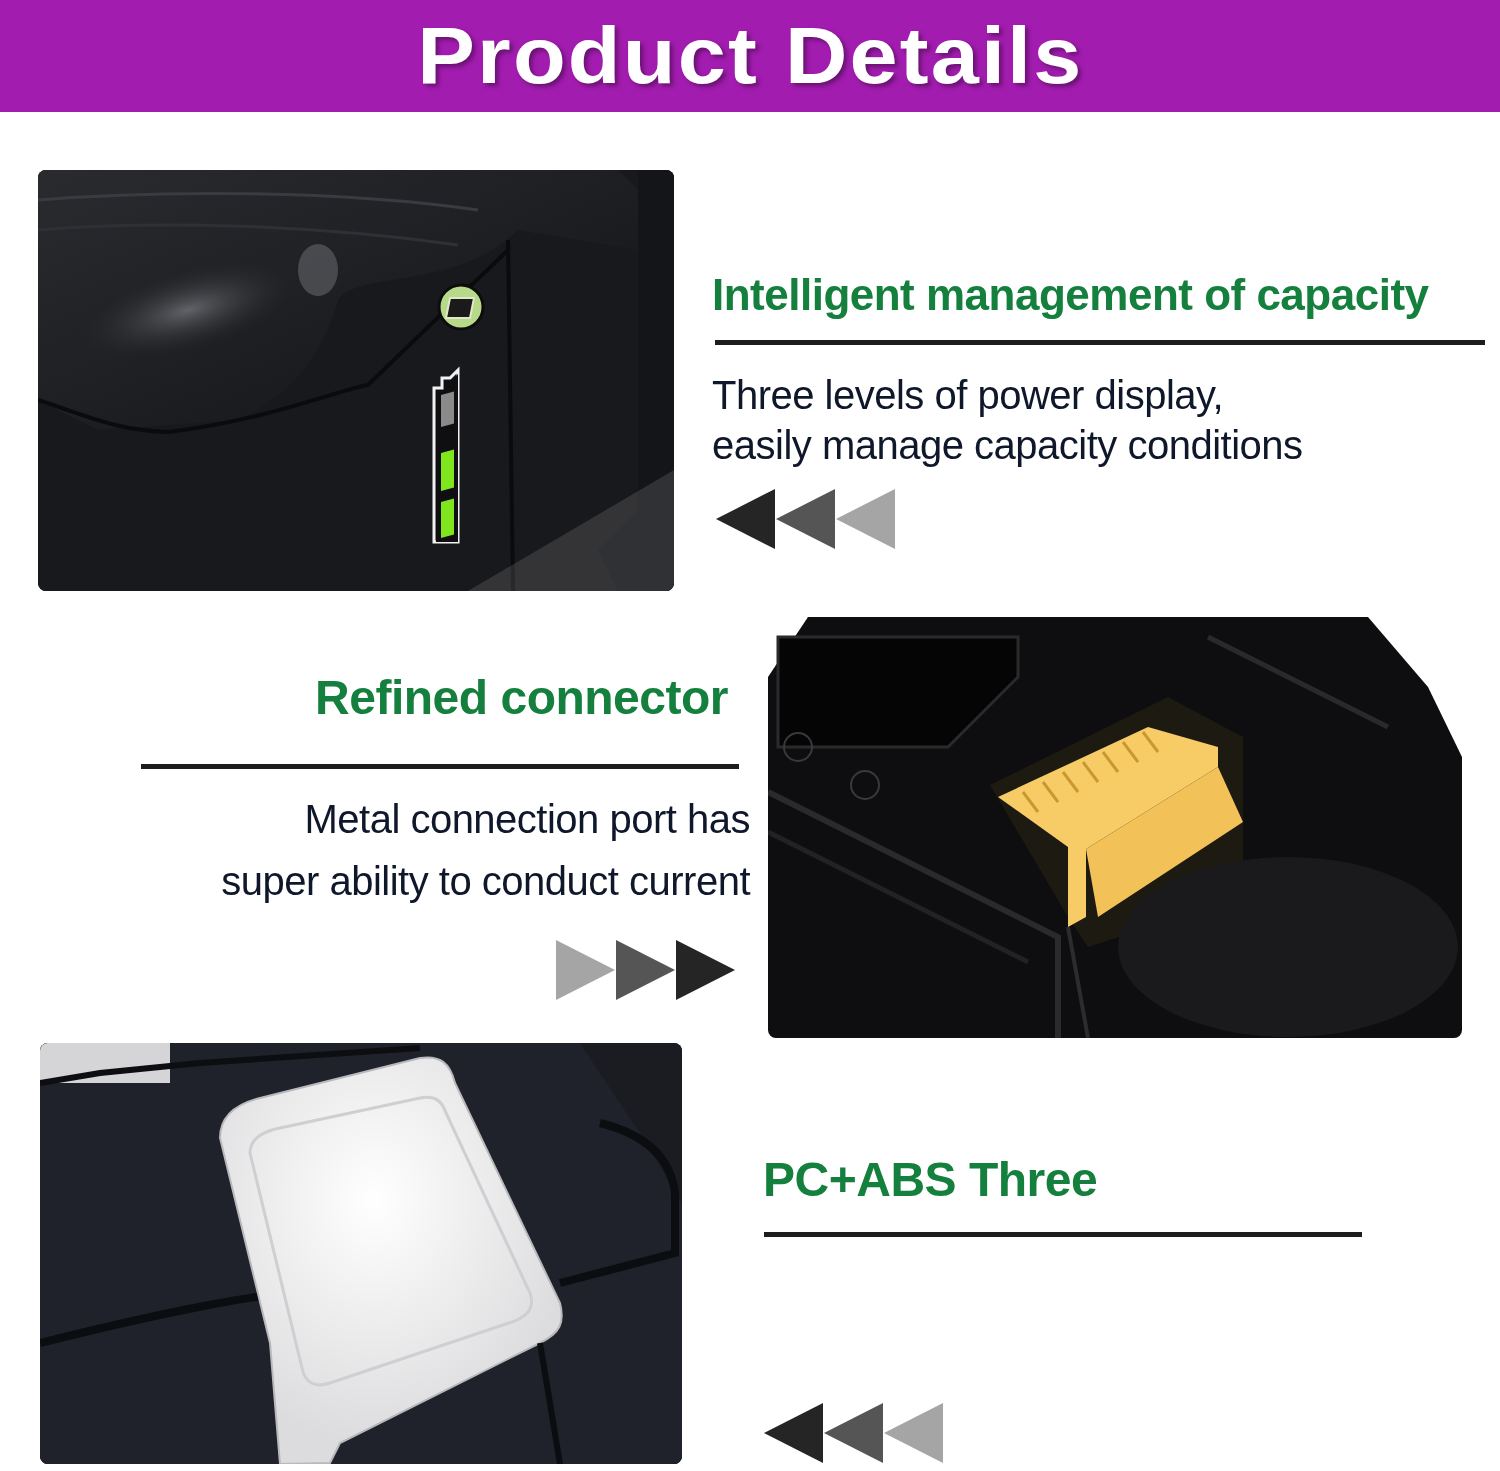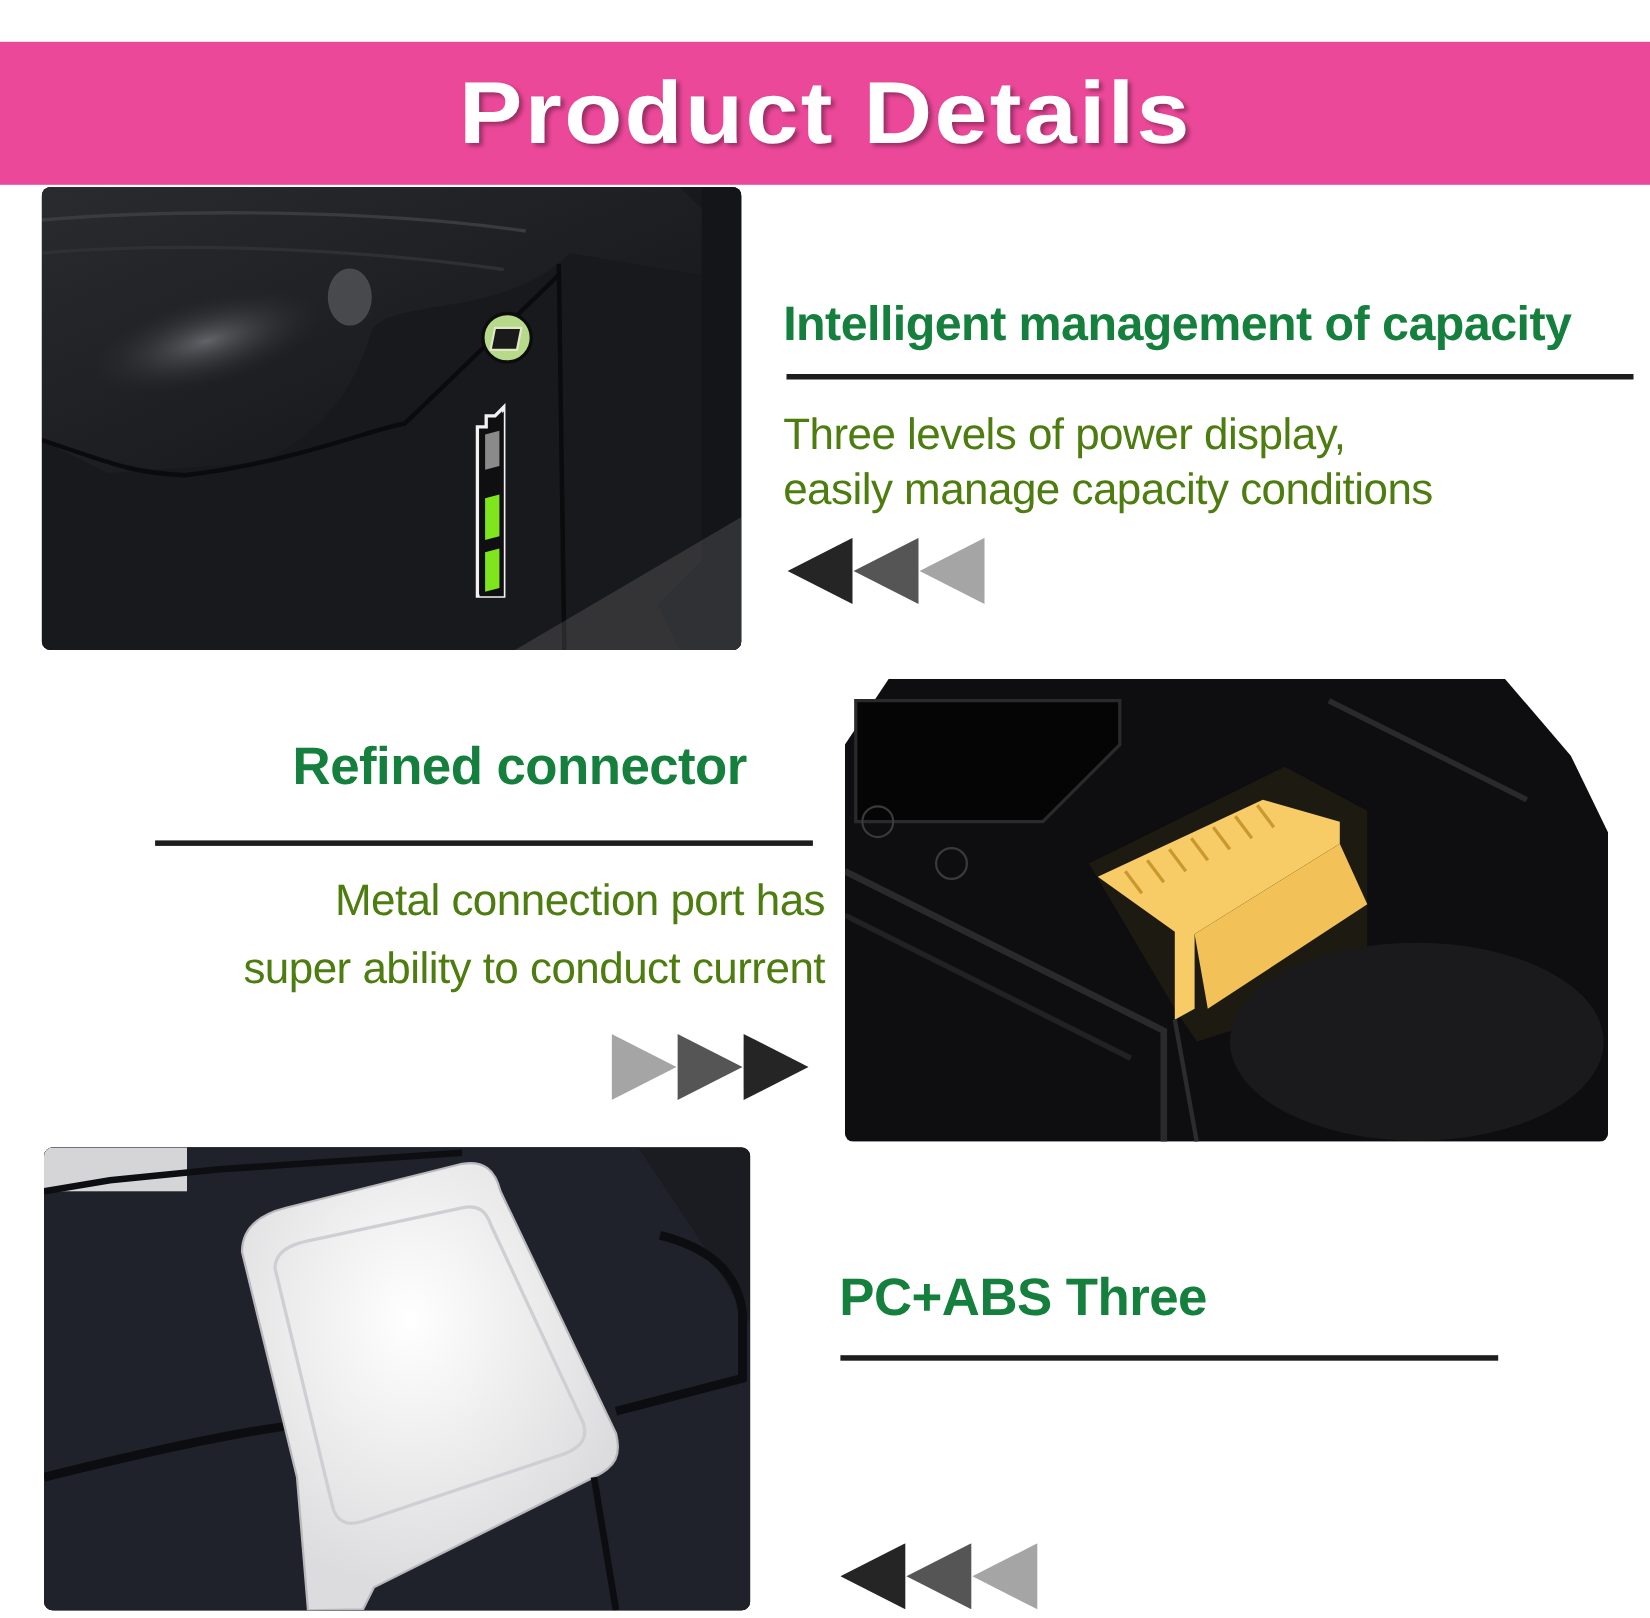--- a/index.html
+++ b/index.html
@@ -1,38 +1,38 @@
 <!DOCTYPE html>
 <html><head>
 <meta charset="utf-8">
 <style>
   html, body { margin: 0; padding: 0; }
   body {
     width: 1500px; height: 1471px; position: relative; overflow: hidden;
     background: #ffffff; font-family: "Liberation Sans", sans-serif; color: #111;
   }
   .header {
-    position: absolute; left: 0; top: 0; width: 1500px; height: 130px;
-    background: #ec4899; display: flex; align-items: center; justify-content: center; margin-top: 38px;
+    position: absolute; left: 0; top: 0; width: 1500px; height: 112px;
+    background: #a21caf; display: flex; align-items: center; justify-content: center;
   }
   .header h1 {
     margin: 0; color: #ffffff; font-family: "Liberation Sans", sans-serif;
     font-weight: 700; font-size: 80px; letter-spacing: 2px;
     text-shadow: 3px 3px 4px rgba(0,0,0,0.35);
     transform: scaleX(1.08); transform-origin: center;
   }
   .photo { position: absolute; border-radius: 8px; overflow: hidden; background: #16171a; }
   .title {
     position: absolute; margin: 0; font-weight: 700; font-size: 48px; color: #15803d;
     white-space: nowrap; letter-spacing: -0.5px;
   }
   .title.small { font-size: 44px; }
   .rule { position: absolute; height: 5px; background: #1d1d1d; }
   .desc {
-    position: absolute; margin: 0; font-size: 40px; line-height: 50px; color: #4d7c0f;
+    position: absolute; margin: 0; font-size: 40px; line-height: 50px; color: #0f172a;
     white-space: nowrap; letter-spacing: -0.5px;
   }
   .desc.right { text-align: right; line-height: 62px; }
   .desc.lh57 { line-height: 57px; }
   .arrows { position: absolute; display: flex; }
   .arrows svg { display: block; }
 </style>
 </head>
 <body>
 
@@ -89,21 +89,21 @@
   <div>easily manage capacity conditions</div>
 </div>
 <div class="arrows" style="left:716px; top:489px;">
   <svg width="180" height="60" viewBox="0 0 180 60">
     <polygon points="0,30 59,0 59,60" fill="#252525"></polygon>
     <polygon points="60,30 119,0 119,60" fill="#555555"></polygon>
     <polygon points="120,30 179,0 179,60" fill="#a5a5a5"></polygon>
   </svg>
 </div>
 
-<h2 class="title" style="left:266px; top:670px; width:475px; text-align:left;">Refined connector</h2>
+<h2 class="title" style="left:253px; top:670px; width:475px; text-align:right;">Refined connector</h2>
 <div class="rule" style="left:141px; top:764px; width:598px;"></div>
 <div class="desc right" style="left:153px; top:788px; width:597px;">
   <div>Metal connection port has</div>
   <div>super ability to conduct current</div>
 </div>
 <div class="arrows" style="left:556px; top:940px;">
   <svg width="180" height="60" viewBox="0 0 180 60">
     <polygon points="0,0 59,30 0,60" fill="#a5a5a5"></polygon>
     <polygon points="60,0 119,30 60,60" fill="#555555"></polygon>
     <polygon points="120,0 179,30 120,60" fill="#252525"></polygon>

